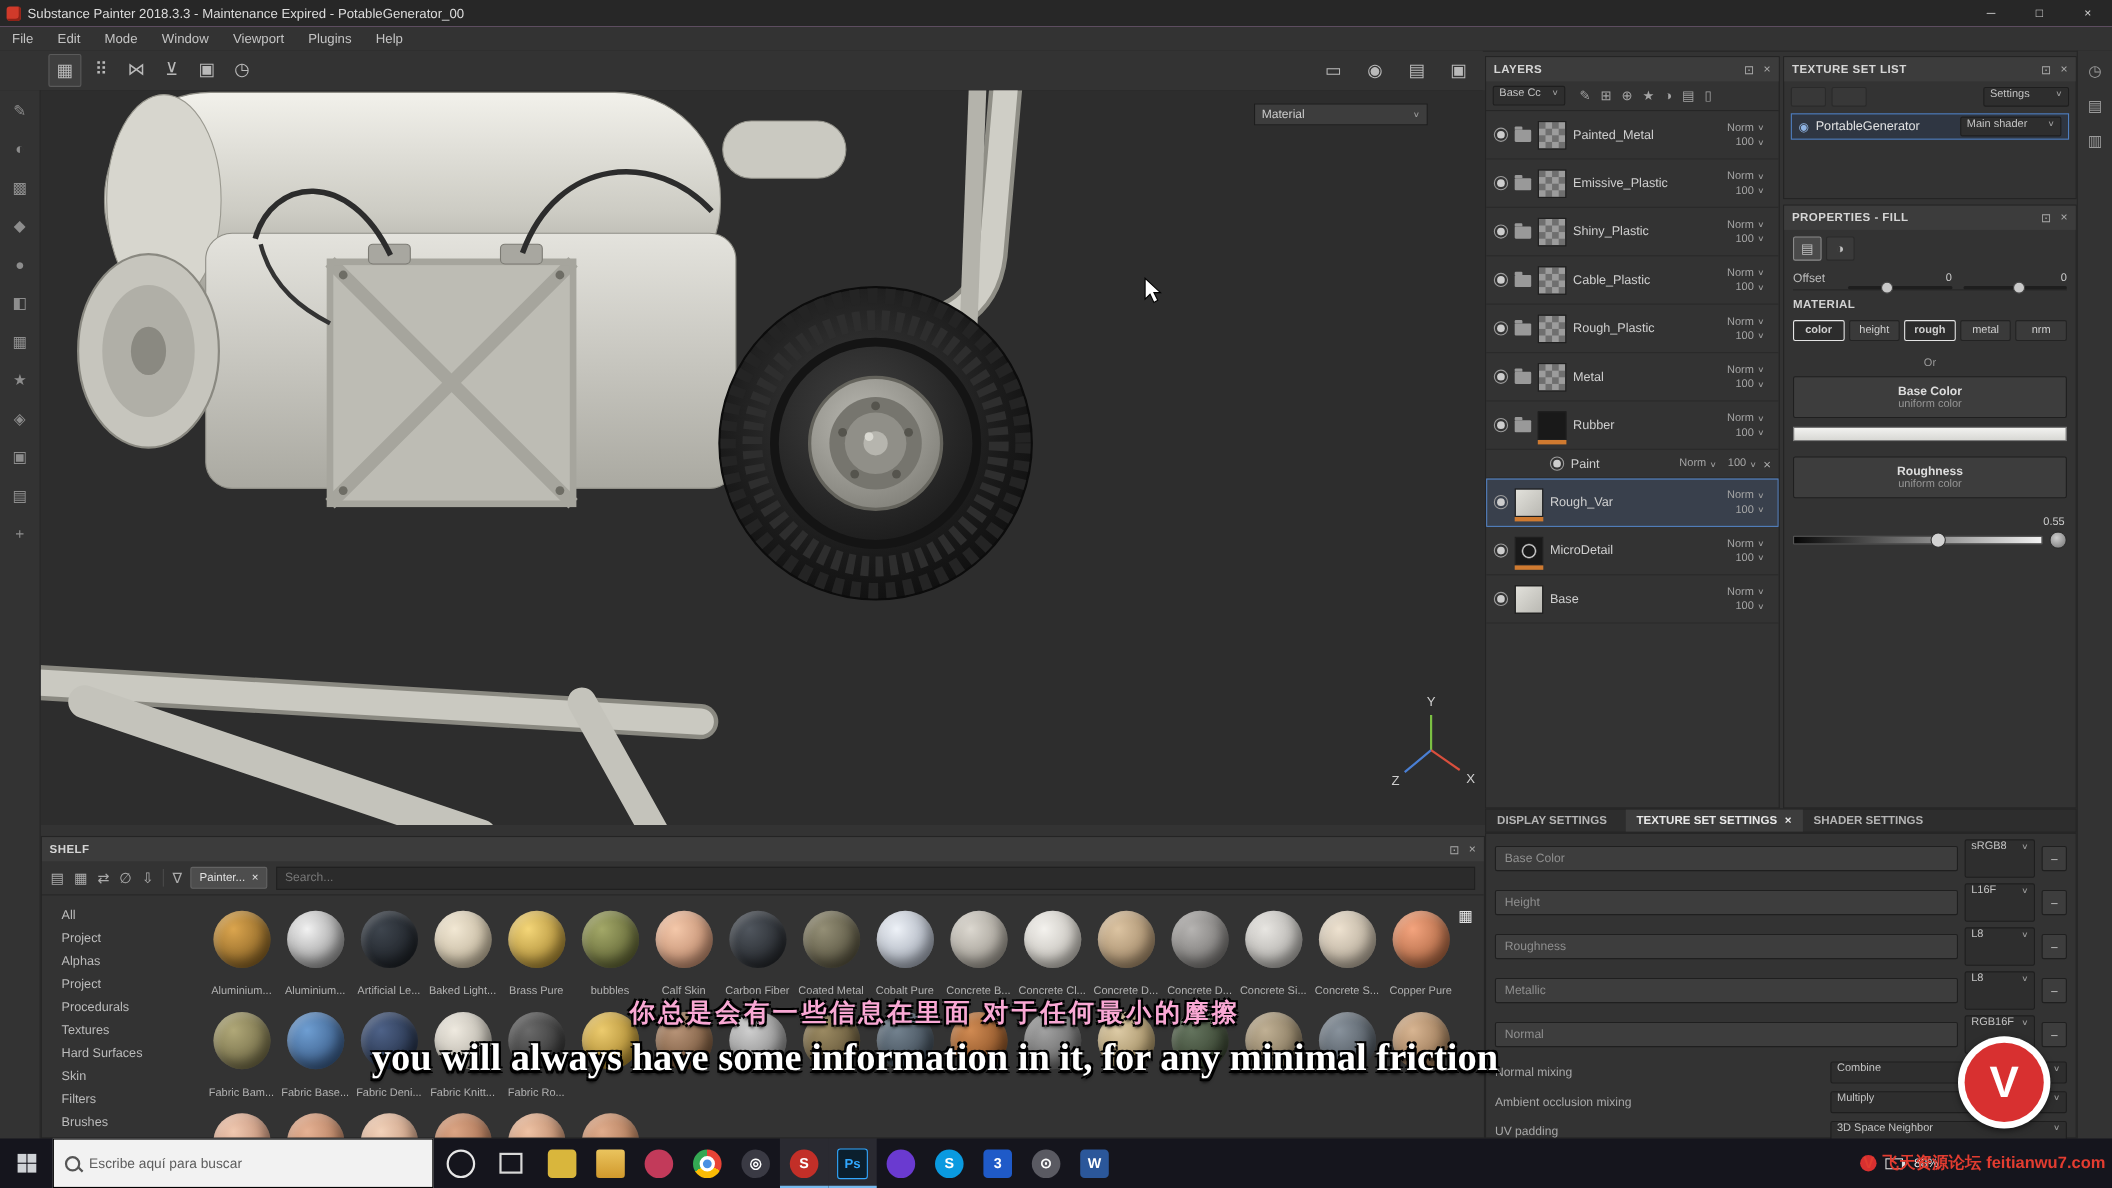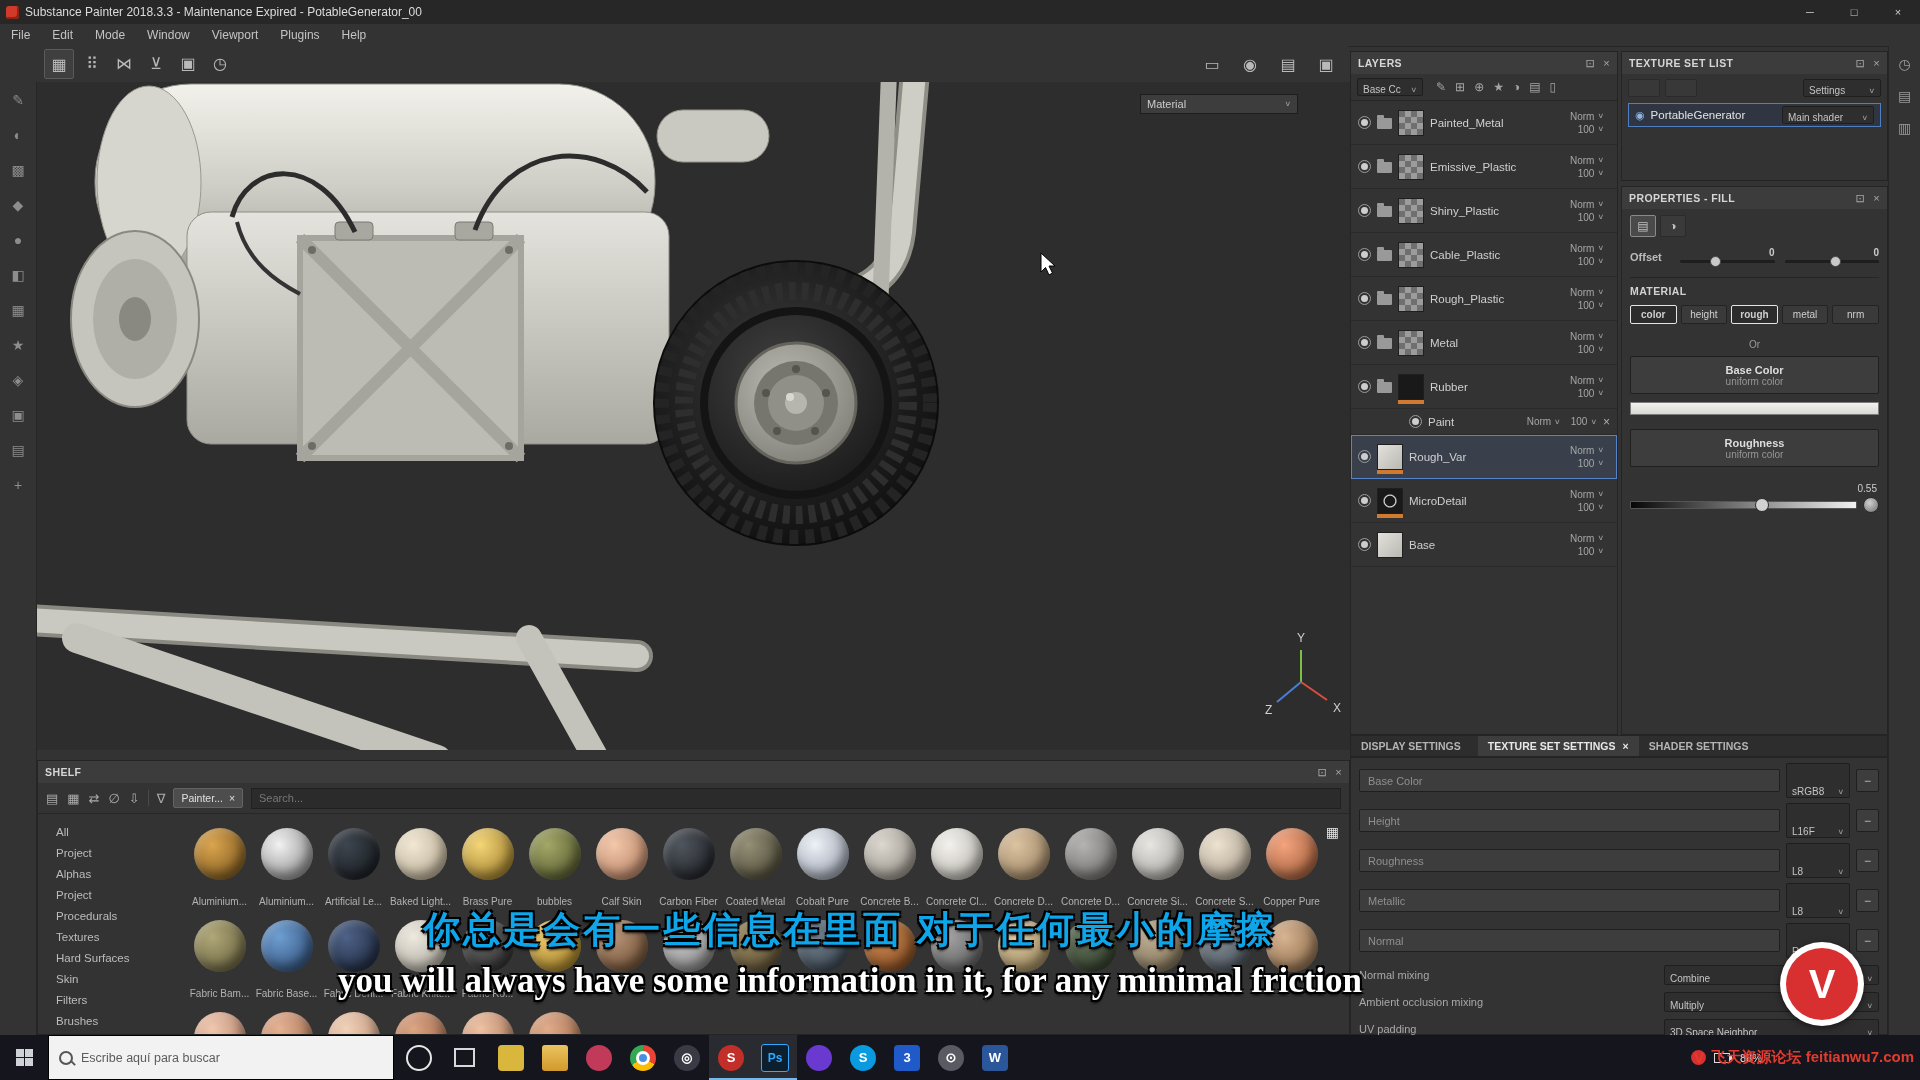--- a/index.html
+++ b/index.html
@@ -37,21 +37,21 @@
   .mat-dd{position:absolute;right:52px;top:12px;width:158px;height:20px;background:#3d3d3d;
           border:1px solid #1d1d1d;display:flex;align-items:center;padding:0 6px;box-sizing:border-box;
           color:#cccccc;font-size:11px;}
   .chev{margin-left:auto;font-size:9px;color:#9a9a9a;transform:scaleY(.8);}
   
   .panel{position:absolute;background:#333;border:1px solid #242424;box-sizing:border-box;}
   .p-head{height:22px;background:#3c3c3c;display:flex;align-items:center;padding:0 7px;
           font-size:10.5px;font-weight:bold;color:#d6d6d6;letter-spacing:.4px;}
   .p-head .hd-ics{margin-left:auto;display:flex;gap:8px;color:#a8a8a8;font-size:11px;font-weight:normal;}
   .dd{background:#2e2e2e;border:1px solid #1e1e1e;color:#c4c4c4;font-size:10px;
-      display:flex;align-items:flex-end;padding:0 5px;box-sizing:border-box;height:18px;border-radius:2px;}
+      display:flex;align-items:flex-start;padding:0 5px;box-sizing:border-box;height:18px;border-radius:2px;}
   .btnbox{background:#3d3d3d;border:1px solid #1f1f1f;border-radius:2px;color:#cccccc;}
   
   .layers-tools{height:26px;display:flex;align-items:center;gap:7px;padding:0 6px;border-bottom:1px solid #262626;}
   .layers-tools .lt-glyph{color:#a5a5a5;font-size:12px;}
   .layer-list{overflow:hidden;}
   .layer-row{height:44px;display:flex;align-items:center;gap:6px;padding:0 7px;
              border-bottom:1px solid #2a2a2a;box-sizing:border-box;position:relative;}
   .leye{width:11px;height:11px;border:1px solid #9b9b9b;border-radius:50%;position:relative;flex:none;}
   .leye::after{content:"";position:absolute;inset:2px;background:#cdcdcd;border-radius:50%;}
   .lfolder{display:none;width:15px;height:11px;background:#999;border-radius:1px;position:relative;flex:none;margin-top:2px;}
@@ -77,21 +77,21 @@
   .tsl-main{margin:6px 6px 0 6px;height:24px;border:1px solid #4f7fc0;background:#2f3642;
             display:flex;align-items:center;gap:6px;padding:0 6px;box-sizing:border-box;}
   .radio{color:#8fb4e4;font-size:11px;}
   .tsl-name{font-size:11.5px;color:#e2e2e2;flex:1;}
   
   .props-body{padding:6px 8px;display:flex;flex-direction:column;}
   .prop-tabs{display:flex;gap:4px;margin-bottom:10px;}
   .ptab{width:24px;height:20px;display:flex;align-items:center;justify-content:center;
         background:#3a3a3a;border:1px solid #2a2a2a;color:#c0c0c0;font-size:12px;border-radius:2px;}
   .ptab.sel{background:#4a4a4a;border-color:#8a8a8a;}
-  .offset-row{display:flex;align-items:flex-end;gap:10px;margin-bottom:14px;font-weight:bold;}
+  .offset-row{display:flex;align-items:flex-start;gap:10px;margin-bottom:0;}
   .offset-lab{font-size:11px;color:#bbbbbb;width:40px;}
   .mini-slider{flex:1;}
   .mini-val{font-size:10px;color:#cccccc;text-align:right;margin-bottom:2px;}
   .mini-track{height:3px;background:#1e1e1e;border-radius:2px;position:relative;}
   .mini-knob{position:absolute;top:-4px;width:9px;height:9px;background:#c9c9c9;border:1px solid #444;border-radius:50%;}
   .sec-lab{font-size:10.5px;font-weight:bold;color:#d2d2d2;border-top:1px solid #262626;
            padding-top:7px;margin-bottom:8px;letter-spacing:.4px;}
   .chan-row{display:flex;gap:4px;margin-bottom:12px;}
   .chan-btn{flex:1;height:17px;font-size:10px;color:#cfcfcf;background:#3a3a3a;border:1px solid #232323;
             border-radius:2px;display:flex;align-items:center;justify-content:center;}
@@ -146,21 +146,21 @@
   .shelf-grid{flex:1;position:relative;overflow:hidden;}
   .mat-row{position:absolute;left:8px;display:flex;}
   .mat-cell{width:67px;flex:none;display:flex;flex-direction:column;align-items:center;}
   .mat-thumb{width:52px;height:52px;border-radius:50%;
              background:radial-gradient(circle at 35% 32%,var(--c1,#888),var(--c2,#444));
              box-shadow:inset -5px -7px 10px rgba(0,0,0,.38),inset 3px 4px 7px rgba(255,255,255,.22);}
   .mat-name{font-size:10px;color:#b2b2b2;margin-top:16px;max-width:64px;white-space:nowrap;overflow:hidden;}
   .grid-view-ic{position:absolute;right:10px;top:10px;color:#e2e2e2;font-size:14px;}
   
   .subs{position:absolute;left:0;top:905px;width:1700px;text-align:center;pointer-events:none;z-index:40;}
-  .sub-cn{font-size:37px;font-weight:bold;color:#0ea5e9;letter-spacing:3px;
+  .sub-cn{font-size:23px;font-weight:bold;color:#f9a8d4;letter-spacing:3px;
           font-family:"Liberation Sans",sans-serif;
           text-shadow:-2px -2px 0 #000,2px -2px 0 #000,-2px 2px 0 #000,2px 2px 0 #000,0 3px 3px #000;}
   .sub-en{margin-top:6px;font-size:35px;font-weight:bold;color:#fff;
           font-family:"Liberation Serif",serif;
           text-shadow:-2px -2px 0 #000,2px -2px 0 #000,-2px 2px 0 #000,2px 2px 0 #000,0 3px 3px #000;}
   .wm-logo{position:absolute;left:1780px;top:942px;width:84px;height:84px;border-radius:50%;
            background:#fff;display:flex;align-items:center;justify-content:center;z-index:45;
            box-shadow:0 2px 6px rgba(0,0,0,.5);}
   .wm-logo-inner{width:72px;height:72px;border-radius:50%;background:#d83030;display:flex;
                  align-items:center;justify-content:center;color:#fff;font-size:40px;font-weight:bold;}

